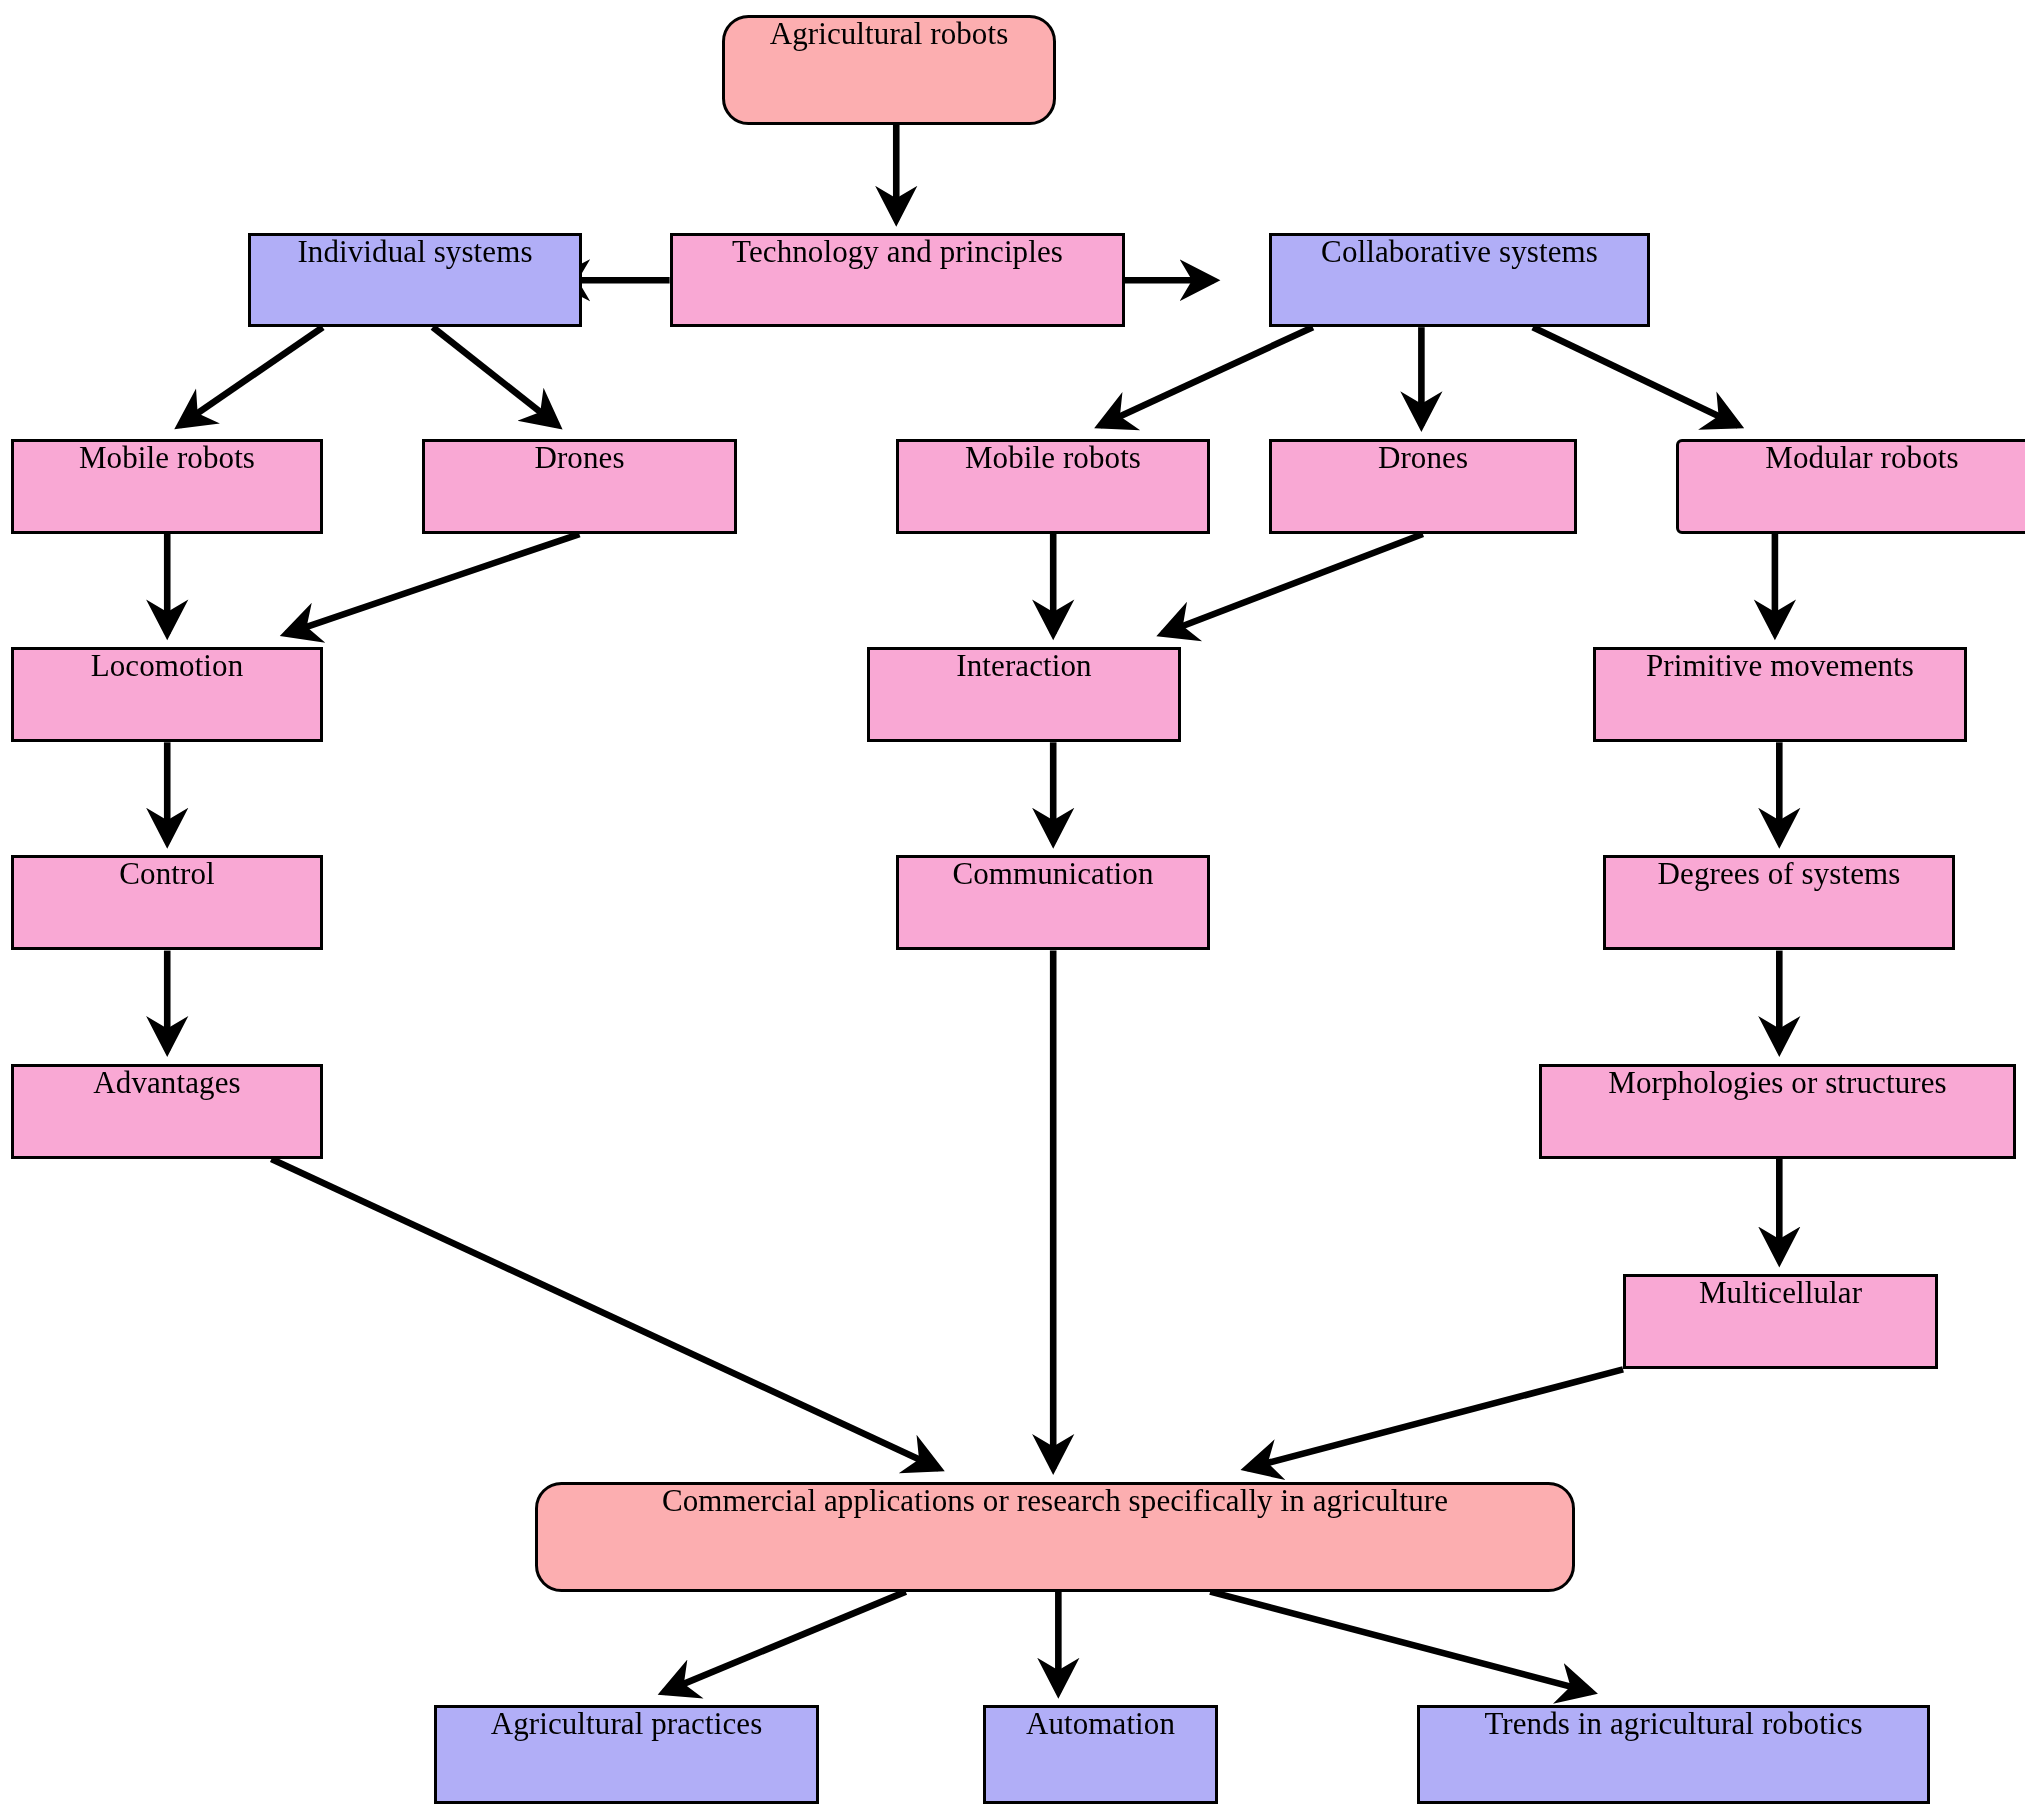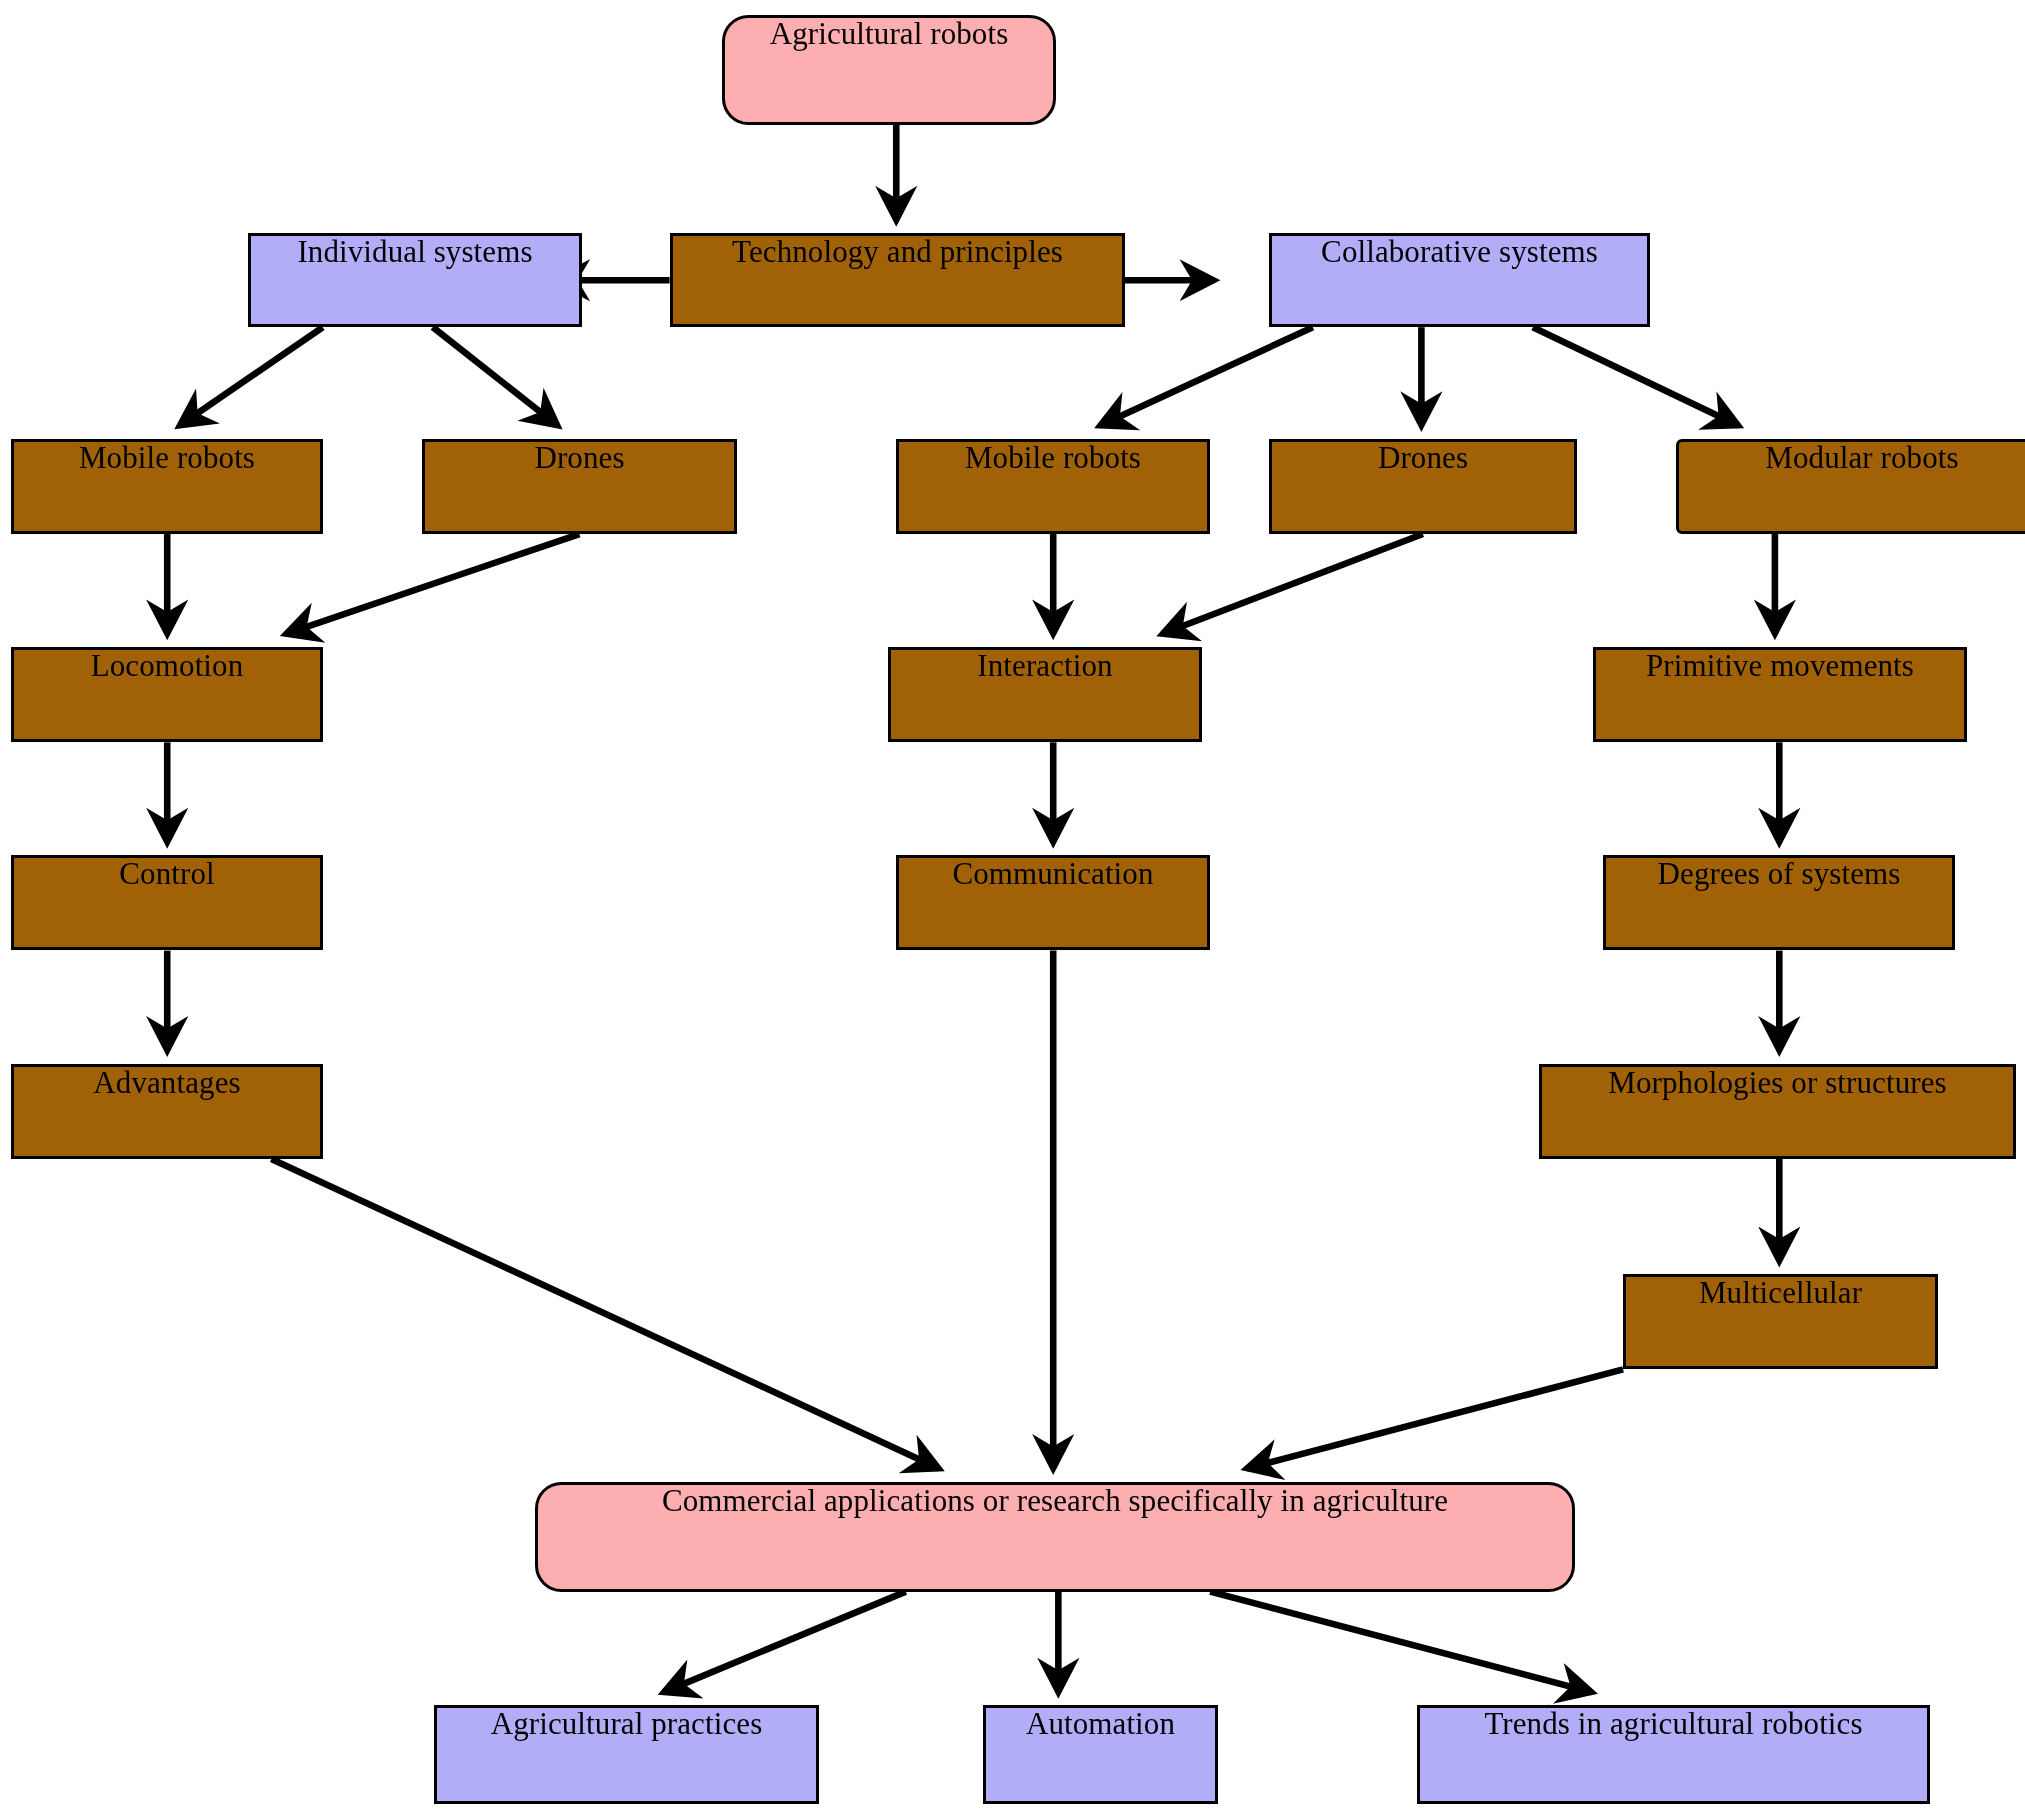--- a/index.html
+++ b/index.html
@@ -30,21 +30,21 @@
     align-items: flex-start;
     justify-content: center;
     text-align: center;
     color: #000000;
     font-size: 31px;
     line-height: 1.05;
     letter-spacing: 0.1px;
     white-space: nowrap;
     padding: 0 14px;
   }
-  .node.orange { background: #a16207; }
+  .node.orange { background: #f9a8d4; }
   .node.blue   { background: #B1AEF7; margin-left: 40px; }
   .node.pink   { background: #FCAEB0; border-radius: 26.4px; }
   .node-label { pointer-events: none; }
 </style>
 </head>
 <body>
 
 <div id="stage">
 
   <svg id="edges" viewBox="0 0 2761 2469" xmlns="http://www.w3.org/2000/svg">
@@ -106,21 +106,21 @@
       </div>
       <div class="node orange" style="left: 1269px; top: 439px; width: 308px; height: 95px;">
         <span class="node-label">Drones</span>
       </div>
       <div class="node orange" style="left: 1676px; top: 439px; width: 372px; height: 95px; border-radius: 6px;">
         <span class="node-label">Modular robots</span>
       </div>
       <div class="node orange" style="left: 11px; top: 647px; width: 312px; height: 95px;">
         <span class="node-label">Locomotion</span>
       </div>
-      <div class="node orange" style="left: 888px; top: 647px; width: 314px; height: 95px;">
+      <div class="node orange" style="left: 867px; top: 647px; width: 314px; height: 95px;">
         <span class="node-label">Interaction</span>
       </div>
       <div class="node orange" style="left: 1593px; top: 647px; width: 374px; height: 95px;">
         <span class="node-label">Primitive movements</span>
       </div>
       <div class="node orange" style="left: 11px; top: 855px; width: 312px; height: 95px;">
         <span class="node-label">Control</span>
       </div>
       <div class="node orange" style="left: 896px; top: 855px; width: 314px; height: 95px;">
         <span class="node-label">Communication</span>

